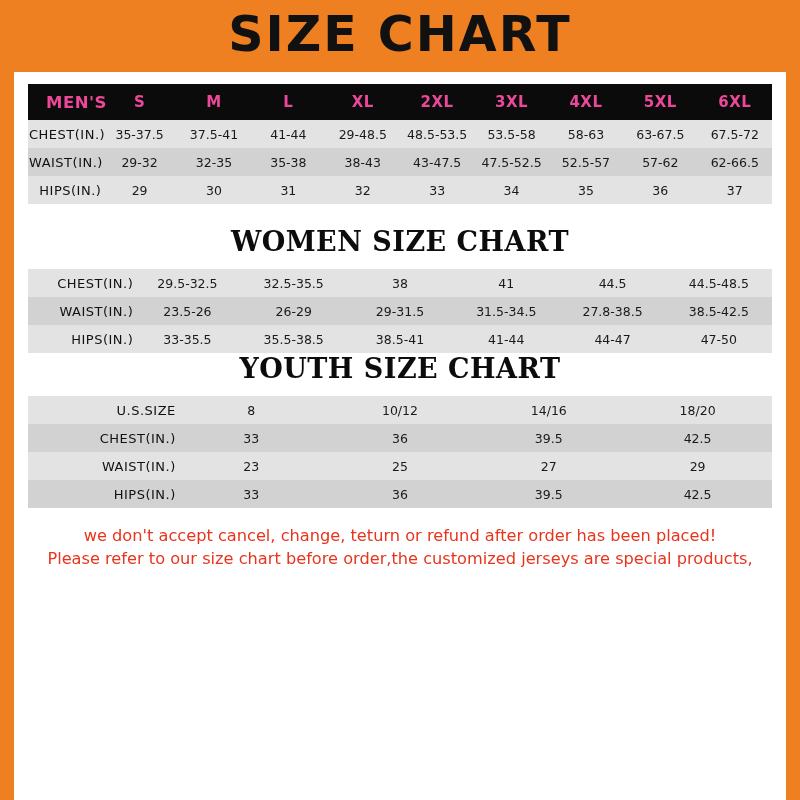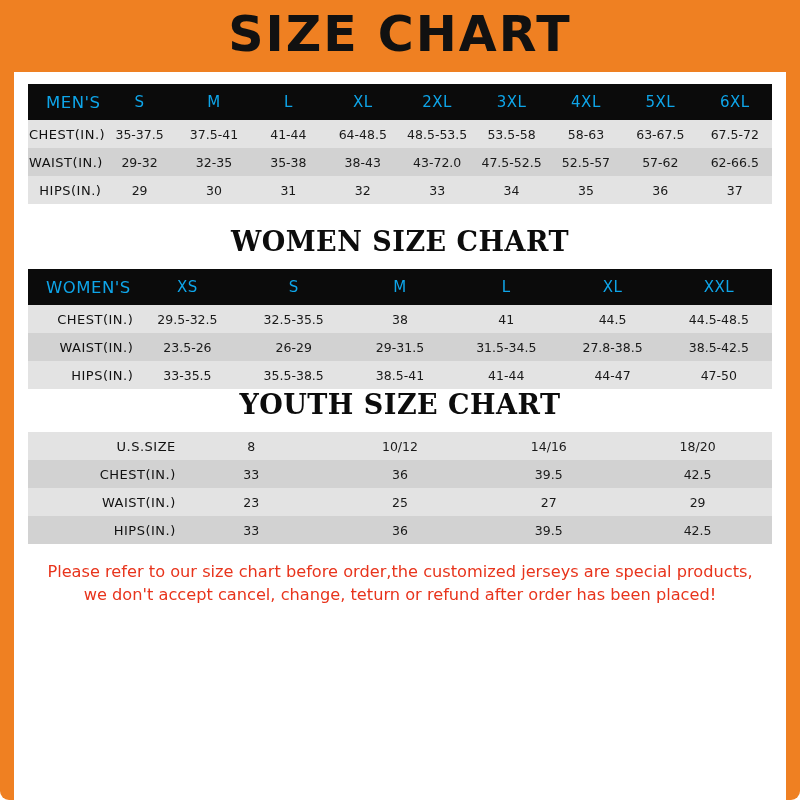--- a/index.html
+++ b/index.html
@@ -14,21 +14,20 @@
     overflow: hidden;
   }
   .page {
     position: relative;
     width: 800px;
     height: 800px;
     box-sizing: border-box;
     border-left: 14px solid #ef8022;
     border-right: 14px solid #ef8022;
     background: #ffffff;
-    border-radius: 9px;
   }
   .banner {
     height: 72px;
     background: #ef8022;
     display: flex;
     align-items: center;
     justify-content: center;
     margin: 0 -14px;
   }
   .banner-title {
@@ -60,22 +59,22 @@
   }
   table.size td {
     text-align: center;
     font-size: 12.5px;
     color: #1a1a1a;
     height: 26px;
     font-family: "DejaVu Sans", sans-serif;
   }
   table.size tr.head td {
     background: #0b0b0b;
-    color: #0ea5e9;
-    font-weight: normal;
+    color: #ec4899;
+    font-weight: bold;
     font-size: 15px;
     height: 34px;
     letter-spacing: 0.5px;
   }
   table.size tr.head td.label {
     text-align: left;
     padding-left: 18px;
     font-size: 16.5px;
   }
   table.size tr.row-a td { background: #e3e3e3; }
@@ -117,34 +116,34 @@
       <td>3XL</td>
       <td>4XL</td>
       <td>5XL</td>
       <td>6XL</td>
     </tr>
     <tr class="row-a">
       <td class="label">CHEST(IN.)</td>
       <td>35-37.5</td>
       <td>37.5-41</td>
       <td>41-44</td>
-      <td>64-48.5</td>
+      <td>29-48.5</td>
       <td>48.5-53.5</td>
       <td>53.5-58</td>
       <td>58-63</td>
       <td>63-67.5</td>
       <td>67.5-72</td>
     </tr>
     <tr class="row-b">
       <td class="label">WAIST(IN.)</td>
       <td>29-32</td>
       <td>32-35</td>
       <td>35-38</td>
       <td>38-43</td>
-      <td>43-72.0</td>
+      <td>43-47.5</td>
       <td>47.5-52.5</td>
       <td>52.5-57</td>
       <td>57-62</td>
       <td>62-66.5</td>
     </tr>
     <tr class="row-a">
       <td class="label">HIPS(IN.)</td>
       <td>29</td>
       <td>30</td>
       <td>31</td>
@@ -154,29 +153,20 @@
       <td>35</td>
       <td>36</td>
       <td>37</td>
     </tr>
   </tbody>
     </table>
 
   <div class="section-title t2">WOMEN SIZE CHART</div>
   <table class="size">
     <tbody>
-        <tr class="head">
-      <td class="label">WOMEN'S</td>
-      <td>XS</td>
-      <td>S</td>
-      <td>M</td>
-      <td>L</td>
-      <td>XL</td>
-      <td>XXL</td>
-    </tr>
     <tr class="row-a">
       <td class="label">CHEST(IN.)</td>
       <td>29.5-32.5</td>
       <td>32.5-35.5</td>
       <td>38</td>
       <td>41</td>
       <td>44.5</td>
       <td>44.5-48.5</td>
     </tr>
     <tr class="row-b">
@@ -228,17 +218,17 @@
       <td class="label">HIPS(IN.)</td>
       <td>33</td>
       <td>36</td>
       <td>39.5</td>
       <td>42.5</td>
     </tr>
   </tbody>
     </table>
 
   <div class="footer-note">
+    <div>we don't accept cancel, change, teturn or refund after order has been placed!</div>
     <div>Please refer to our size chart before order,the customized jerseys are special products,</div>
-    <div>we don't accept cancel, change, teturn or refund after order has been placed!</div>
   </div>
 
 </div>
 
 </body></html>

